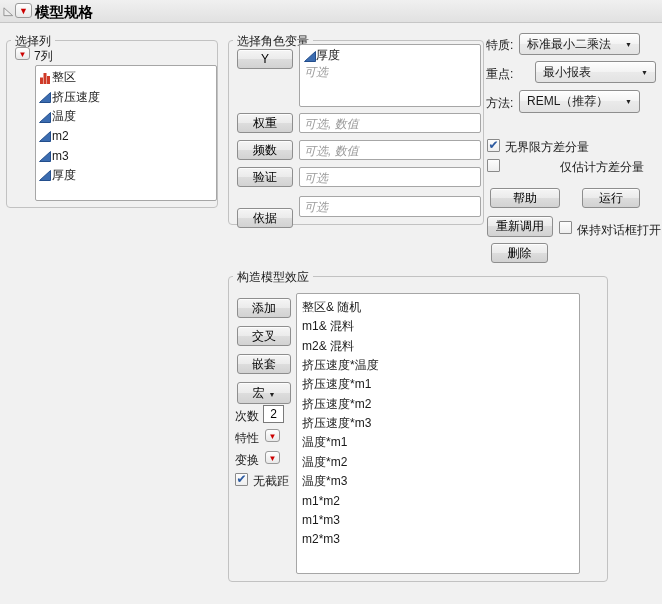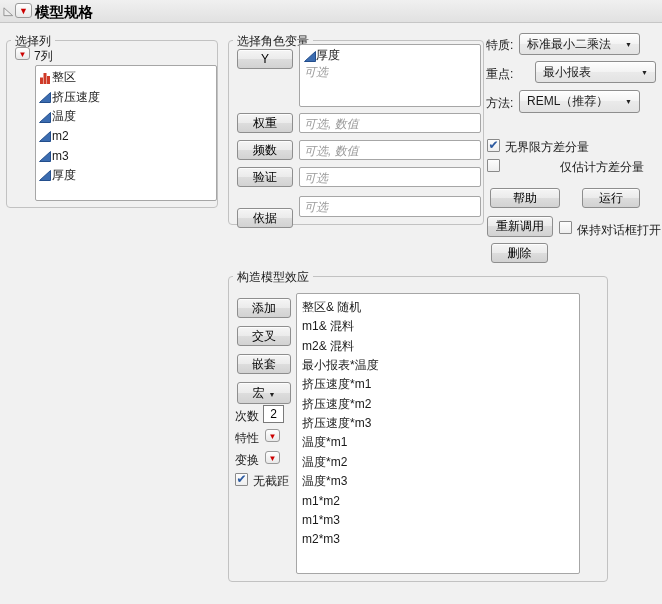--- a/index.html
+++ b/index.html
@@ -319,21 +319,21 @@
     <div class="listbox fx-list" style="left:67px; top:16px; width:284px; height:281px;">
       <ul>
 
           <li>整区&amp; 随机</li>
 
           <li>m1&amp; 混料</li>
 
           <li>m2&amp; 混料</li>
 
 
-          <li>最小报表*温度</li>
+          <li>挤压速度*温度</li>
 
           <li>挤压速度*m1</li>
 
           <li>挤压速度*m2</li>
 
           <li>挤压速度*m3</li>
 
           <li>温度*m1</li>
 
           <li>温度*m2</li>

